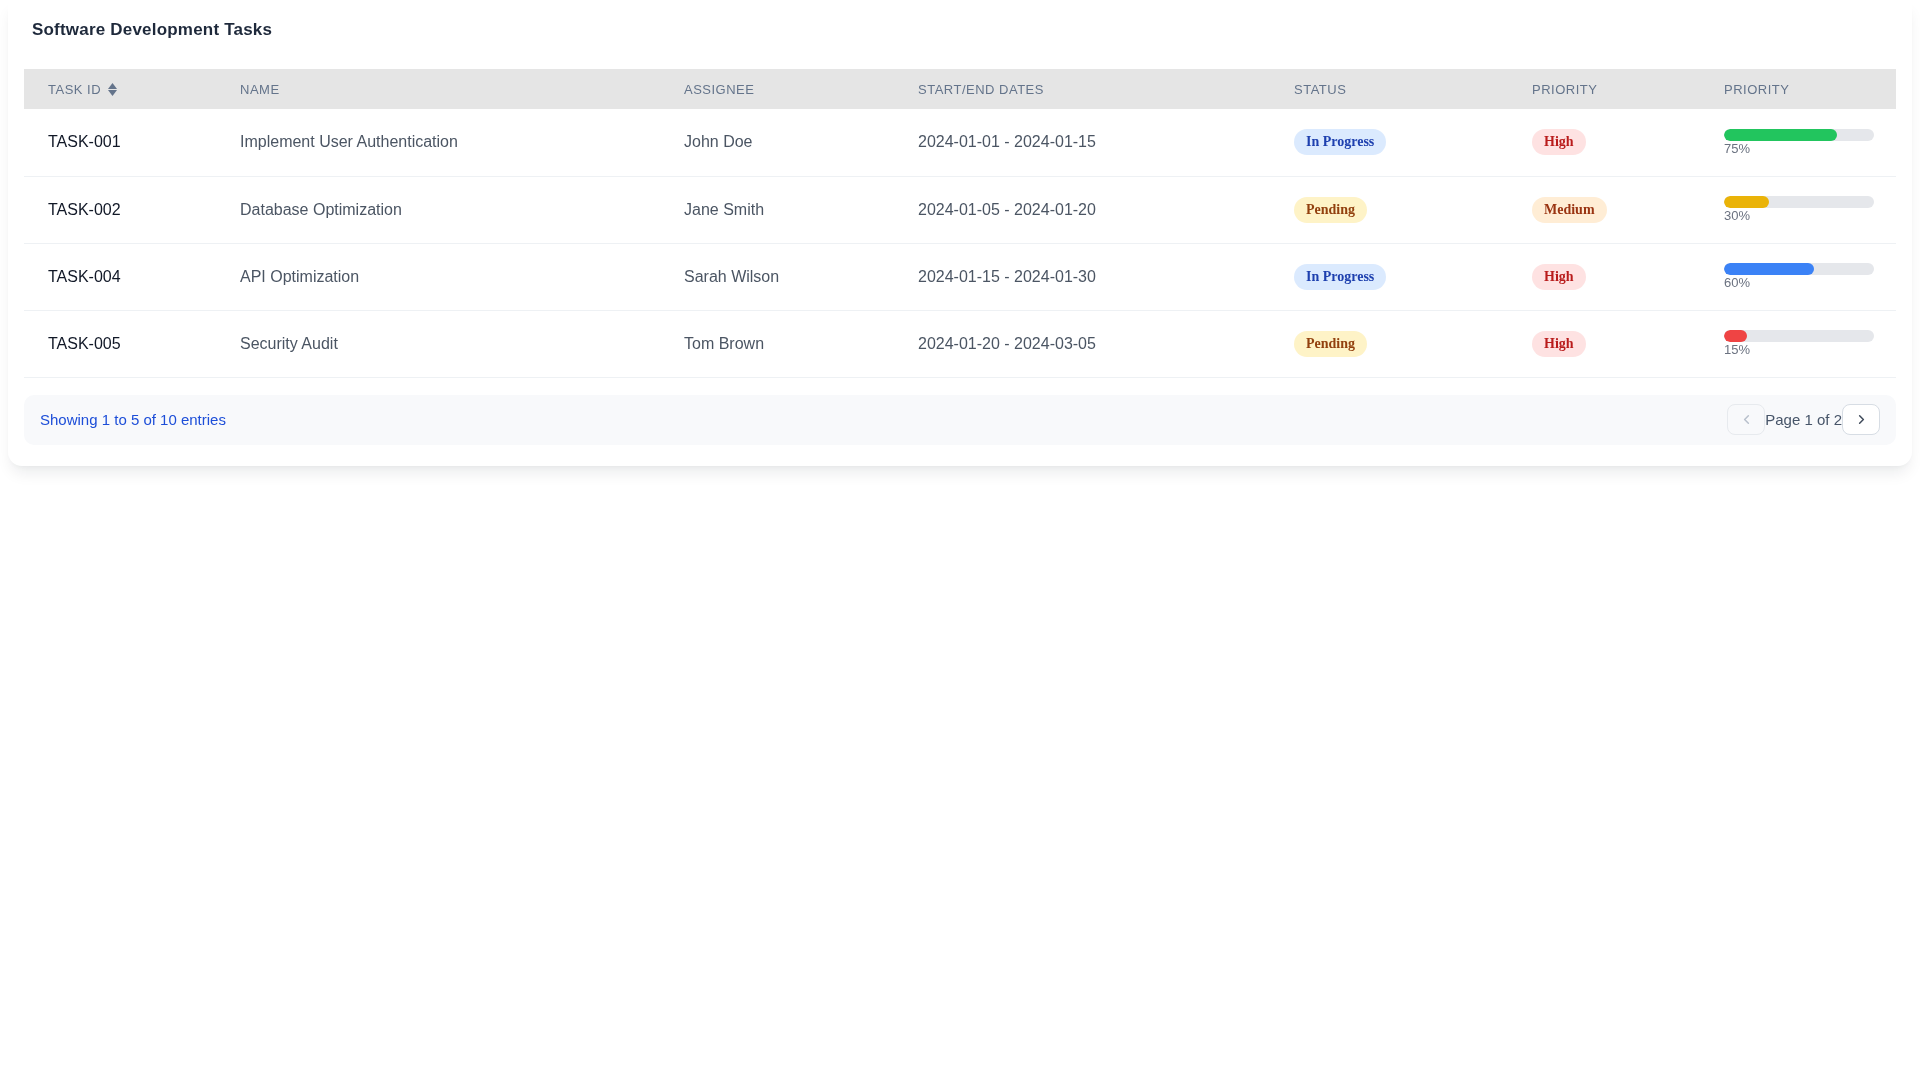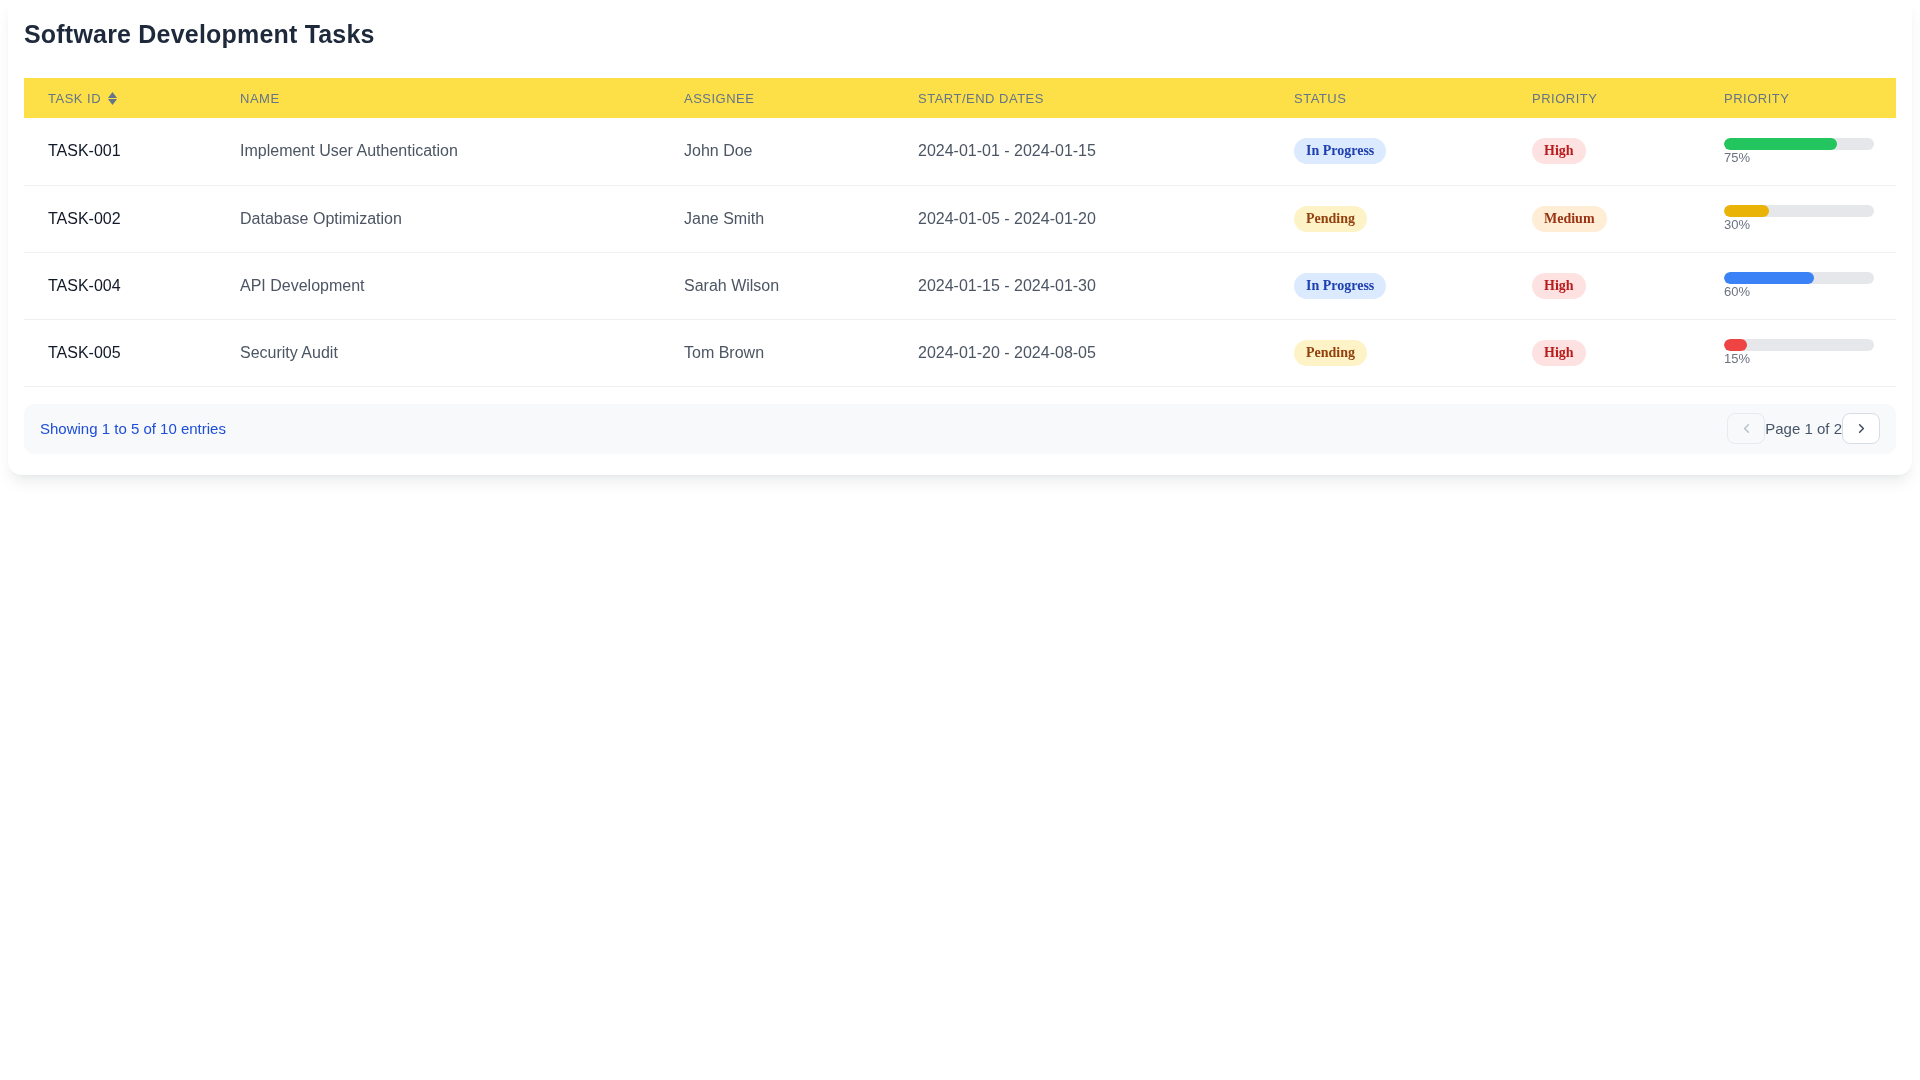--- a/index.html
+++ b/index.html
@@ -10,32 +10,33 @@
     overflow:hidden;
   }
   .card {
     margin:0 8px;
     background:#ffffff;
     border-radius:0 0 14px 14px;
     box-shadow:0 10px 15px -3px rgba(15,23,42,0.08), 0 4px 6px -4px rgba(15,23,42,0.06);
     padding:20px 16px 21px 16px;
   }
   .page-title {
-    font-size:25px;
+    font-size:17px;
     font-weight:700;
     color:#1e293b;
+    margin-left:8px;
     letter-spacing:0.2px;
   }
   table.task-table {
     width:1872px;
     margin:29px auto 0 auto;
     border-collapse:collapse;
     table-layout:fixed;
   }
-  thead tr { background:#fde047; height:40px; }
+  thead tr { background:#e5e5e5; height:40px; }
   th {
     text-align:left;
     font-size:13px;
     font-weight:500;
     color:#64748b;
     letter-spacing:0.5px;
     padding:0 0 0 24px;
     white-space:nowrap;
   }
   th .th-inner { display:inline-flex; align-items:center; gap:7px; }
@@ -170,39 +171,39 @@
             <div class="progress-wrap">
               <div class="bar-track">
                 <div class="bar-fill" style="width: 30%; background: rgb(234, 179, 8);"></div>
               </div>
               <div class="bar-label">30%</div>
             </div>
           </td>
         </tr>
         <tr>
           <td class="c-id">TASK-004</td>
-          <td>API Development</td>
+          <td>API Optimization</td>
           <td>Sarah Wilson</td>
           <td>2024-01-15 - 2024-01-30</td>
           <td><span class="badge" style="background: rgb(219, 234, 254); color: rgb(30, 64, 175);">In Progress</span></td>
           <td><span class="badge" style="background: rgb(254, 226, 226); color: rgb(185, 28, 28);">High</span></td>
           <td>
             <div class="progress-wrap">
               <div class="bar-track">
                 <div class="bar-fill" style="width: 60%; background: rgb(59, 130, 246);"></div>
               </div>
               <div class="bar-label">60%</div>
             </div>
           </td>
         </tr>
         <tr>
           <td class="c-id">TASK-005</td>
           <td>Security Audit</td>
           <td>Tom Brown</td>
-          <td>2024-01-20 - 2024-08-05</td>
+          <td>2024-01-20 - 2024-03-05</td>
           <td><span class="badge" style="background: rgb(254, 243, 199); color: rgb(146, 64, 14);">Pending</span></td>
           <td><span class="badge" style="background: rgb(254, 226, 226); color: rgb(185, 28, 28);">High</span></td>
           <td>
             <div class="progress-wrap">
               <div class="bar-track">
                 <div class="bar-fill" style="width: 15%; background: rgb(239, 68, 68);"></div>
               </div>
               <div class="bar-label">15%</div>
             </div>
           </td>

